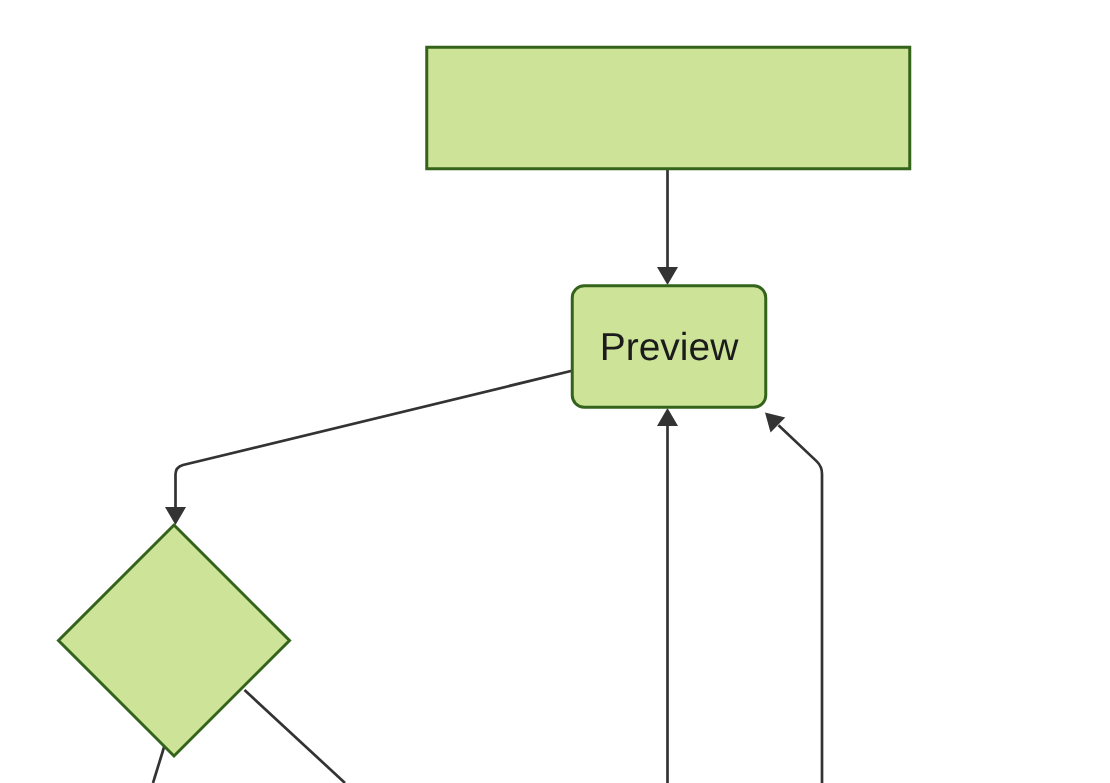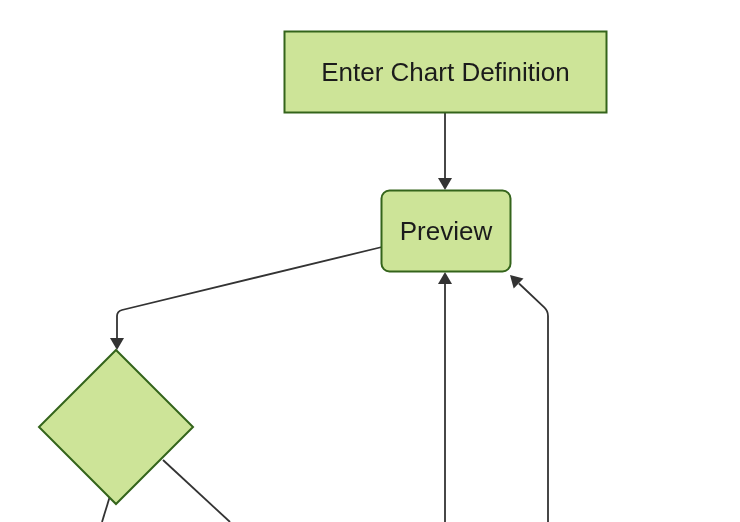--- a/index.html
+++ b/index.html
@@ -59,18 +59,17 @@
 
     <path d="M163,460 L230,522" fill="none" stroke-width="1.8" stroke="#333333"></path>
 
     <rect x="284.5" y="31.5" width="322" height="81" stroke-width="2" fill="#cde498" stroke="#34641b"></rect>
 
     <rect x="381.5" y="190.5" width="129" height="81" rx="8" ry="8" stroke-width="2" fill="#cde498" stroke="#34641b"></rect>
 
     <polygon points="116,350 193,427 116,504 39,427" stroke-width="2" fill="#cde498" stroke="#34641b"></polygon>
   </svg>
 
-  <div class="node-label label-enter">Enter Chart Definition</div>
 
   <div class="node-label label-preview">Preview</div>
 
 
 </div>
 
 </body></html>

